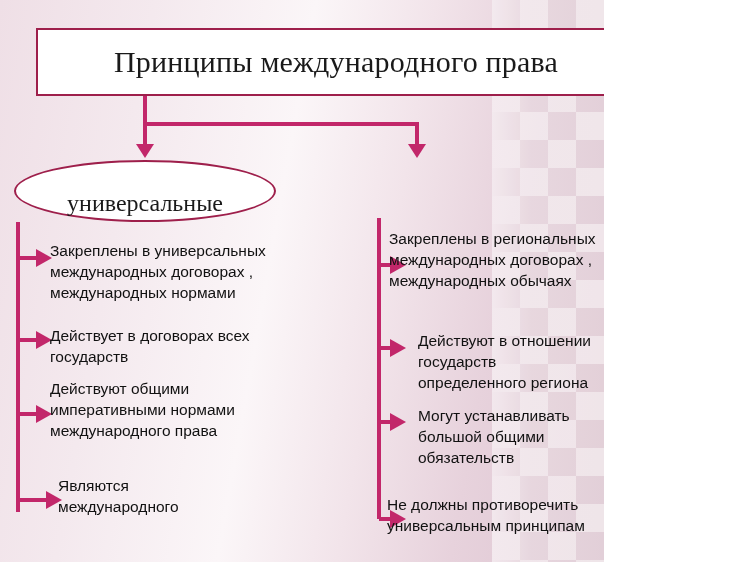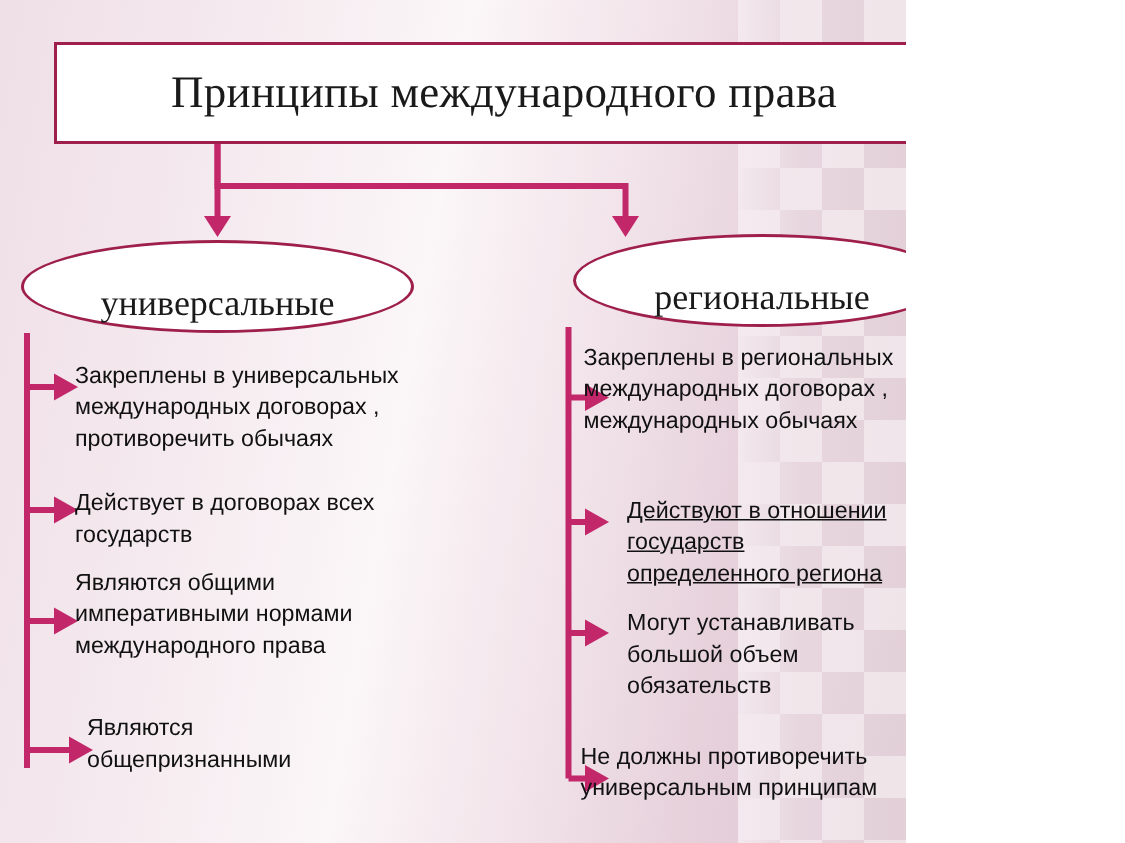--- a/index.html
+++ b/index.html
@@ -155,44 +155,41 @@
   </svg>
 
   <div id="title-box">
     <div id="title-text">Принципы международного права</div>
   </div>
 
   <div class="ellipse" id="ell-universal">
     <span>универсальные</span>
   </div>
 
-  <div class="ellipse" id="ell-regional">
-    <span>региональные</span>
-  </div>
 
   <div class="col-left">
     <div class="bullet-text" style="left:50px; top:240px; width:290px;">Закреплены в универсальных
 международных договорах ,
-противоречить обычаях</div>
+международных нормами</div>
     <div class="bullet-text" style="left:50px; top:325px; width:290px;">Действует в договорах всех
 государств</div>
-    <div class="bullet-text" style="left:50px; top:378px; width:290px;">Являются общими
+    <div class="bullet-text" style="left:50px; top:378px; width:290px;">Действуют общими
 императивными нормами
 международного права</div>
     <div class="bullet-text" style="left:58px; top:475px; width:290px;">Являются
- общепризнанными</div>
+ международного</div>
   </div>
 
   <div class="col-right">
     <div class="bullet-text" style="left:389px; top:228px; width:300px;">Закреплены в региональных
 международных договорах ,
 международных обычаях</div>
-    <div class="bullet-text" style="left:418px; top:330px; width:300px;text-decoration:underline;">Действуют в отношении
+    <div class="bullet-text" style="left:418px; top:330px; width:300px;">Действуют в отношении
 государств
 определенного региона</div>
     <div class="bullet-text" style="left:418px; top:405px; width:300px;">Могут устанавливать
-большой объем
+большой общими
 обязательств</div>
     <div class="bullet-text" style="left:387px; top:494px; width:310px;">Не должны противоречить
 универсальным принципам</div>
   </div>
 
 </div>
 
 </body></html>

